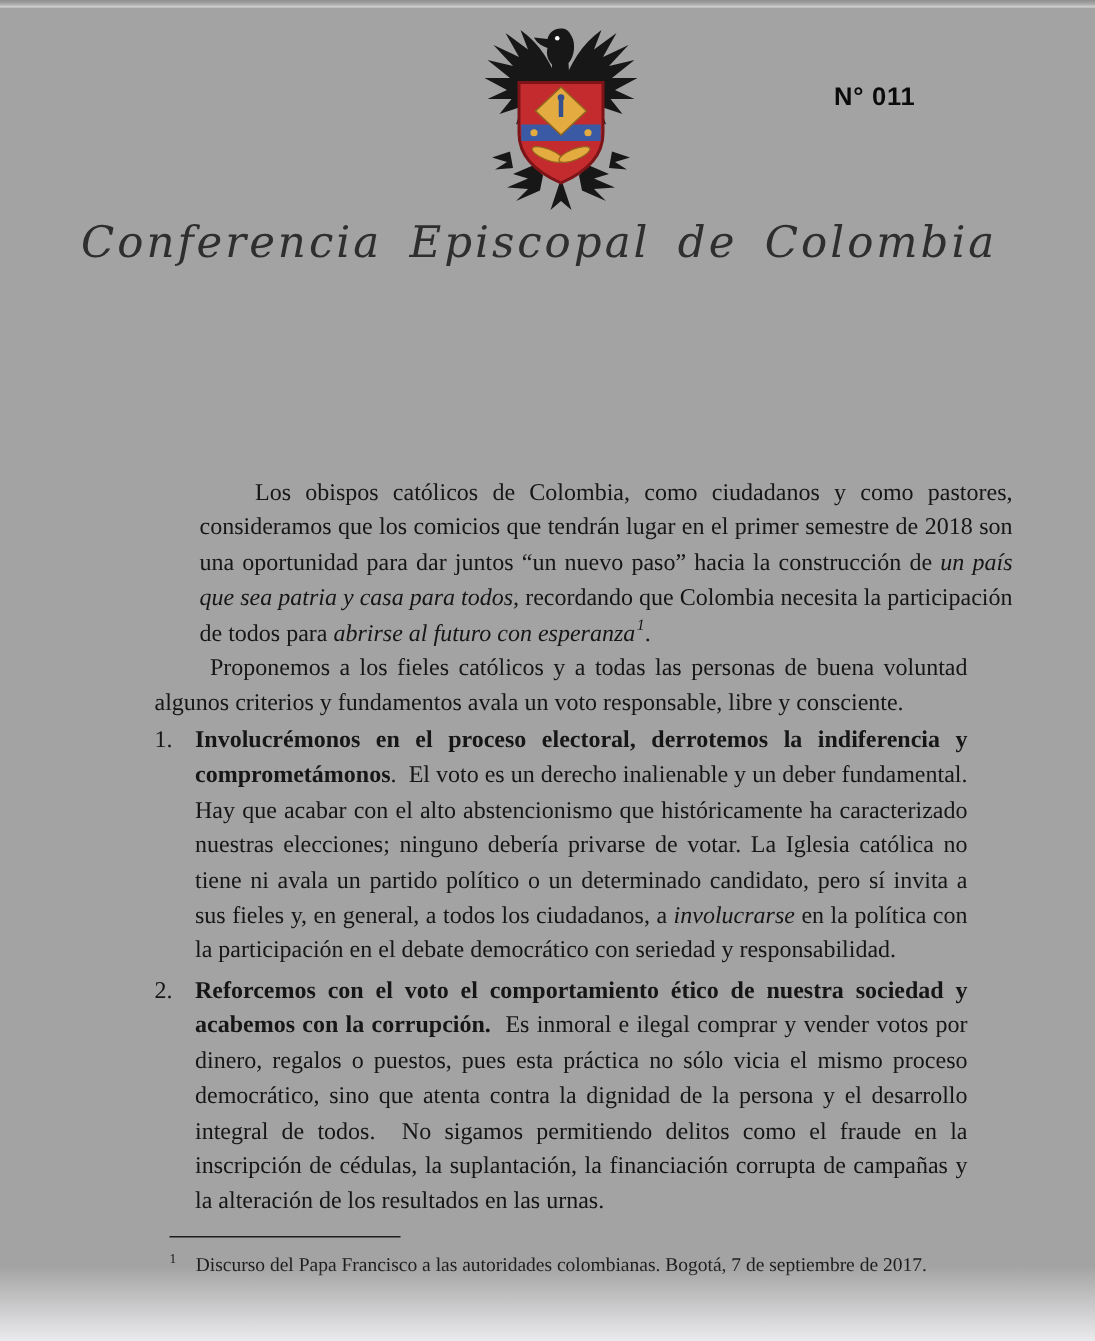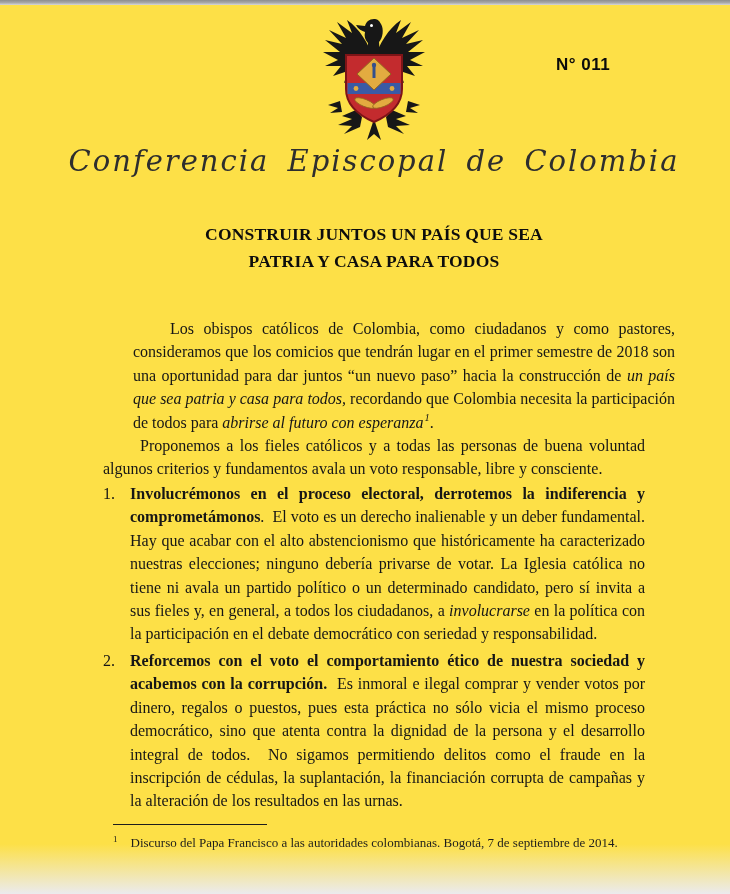--- a/index.html
+++ b/index.html
@@ -1,29 +1,29 @@
 <!DOCTYPE html>
 <html><head>
 <meta charset="utf-8">
 <style>
   html,body{margin:0;padding:0;background:#ffffff;}
   body{width:730px;height:894px;font-family:"Liberation Serif",serif;}
-  .page{position:relative;width:730px;height:894px;background:#fde047;overflow:hidden;}
+  .page{position:relative;width:730px;height:894px;background:#a3a3a3;overflow:hidden;}
   .top-edge{position:absolute;top:0;left:0;right:0;height:5px;
     background:linear-gradient(to bottom,#8d8d8d 0%,#a9a9a9 55%,#d8d8d8 100%);}
   .bottom-fade{position:absolute;left:0;right:0;bottom:0;height:50px;
     background:linear-gradient(to bottom,rgba(236,236,239,0) 0%,#ebebee 100%);}
 
   .crest{position:absolute;top:13px;left:316px;width:116px;height:132px;}
 
   .doc-number{position:absolute;top:55px;left:556px;
     font-family:"Liberation Sans",sans-serif;font-weight:bold;font-size:17px;
     color:#0b0b0b;letter-spacing:.5px;}
 
-  .org-script{position:absolute;top:144px;left:54px;width:640px;text-align:center;
+  .org-script{position:absolute;top:144px;left:54px;width:640px;
     font-family:"DejaVu Serif",serif;font-style:italic;font-weight:400;
     font-size:29px;color:#2e2e2e;letter-spacing:2px;word-spacing:7px;}
 
   .doc-title{position:absolute;top:221px;left:103px;width:542px;text-align:center;
     font-weight:700;font-size:17.5px;line-height:27px;color:#0d0d0d;letter-spacing:.2px;}
   .doc-title span{display:block;}
 
   .body-text{position:absolute;left:103px;width:542px;font-size:16px;
     line-height:23.4px;color:#161616;text-align:justify;}
   .para1{top:301px;text-indent:37px;margin-left:30px;}
@@ -75,38 +75,34 @@
     <g fill="#e3ab40" stroke="#93641d" stroke-width="0.8">
       <ellipse cx="49" cy="90" rx="11" ry="3.6" transform="rotate(22 49 90)"></ellipse>
       <ellipse cx="67" cy="90" rx="11" ry="3.6" transform="rotate(-22 67 90)"></ellipse>
     </g>
   </svg>
 
   <div class="doc-number">N° 011</div>
 
   <div class="org-script">Conferencia Episcopal de Colombia</div>
 
-  <div class="doc-title">
-    <span>CONSTRUIR JUNTOS UN PAÍS QUE SEA</span>
-    <span>PATRIA Y CASA PARA TODOS</span>
-  </div>
 
   <p class="body-text para1"><span class="seg-normal">Los obispos católicos de Colombia, como ciudadanos y como pastores, consideramos que los comicios que tendrán lugar en el primer semestre de 2018 son una oportunidad para dar juntos “un nuevo paso” hacia la construcción de </span><span class="seg-italic">un país que sea patria y casa para todos,</span><span class="seg-normal"> recordando que Colombia necesita la participación de todos para </span><span class="seg-italic">abrirse al futuro con esperanza</span><span class="seg-sup-italic">1</span><span class="seg-normal">.</span></p>
 
   <p class="body-text para2"><span class="seg-normal">Proponemos a los fieles católicos y a todas las personas de buena voluntad algunos criterios y fundamentos avala un voto responsable, libre y consciente.</span></p>
 
   <div class="list-item item1">
     <span class="list-num">1.</span>
     <span class="list-text"><span class="seg-bold">Involucrémonos en el proceso electoral, derrotemos la indiferencia y comprometámonos</span><span class="seg-normal">. &nbsp;El voto es un derecho inalienable y un deber fundamental. Hay que acabar con el alto abstencionismo que históricamente ha caracterizado nuestras elecciones; ninguno debería privarse de votar. La Iglesia católica no tiene ni avala un partido político o un determinado candidato, pero sí invita a sus fieles y, en general, a todos los ciudadanos, a </span><span class="seg-italic">involucrarse</span><span class="seg-normal"> en la política con la participación en el debate democrático con seriedad y responsabilidad.</span></span>
   </div>
 
   <div class="list-item item2">
     <span class="list-num">2.</span>
     <span class="list-text"><span class="seg-bold">Reforcemos con el voto el comportamiento ético de nuestra sociedad y acabemos con la corrupción.</span><span class="seg-normal"> &nbsp;Es inmoral e ilegal comprar y vender votos por dinero, regalos o puestos, pues esta práctica no sólo vicia el mismo proceso democrático, sino que atenta contra la dignidad de la persona y el desarrollo integral de todos. &nbsp;No sigamos permitiendo delitos como el fraude en la inscripción de cédulas, la suplantación, la financiación corrupta de campañas y la alteración de los resultados en las urnas.</span></span>
   </div>
 
   <div class="footnote-rule"></div>
   <div class="footnote">
-    <span class="fn-marker">1</span><span>Discurso del Papa Francisco a las autoridades colombianas. Bogotá, 7 de septiembre de 2014.</span>
+    <span class="fn-marker">1</span><span>Discurso del Papa Francisco a las autoridades colombianas. Bogotá, 7 de septiembre de 2017.</span>
   </div>
 
   <div class="bottom-fade"></div>
 </div>
 
 </body></html>

